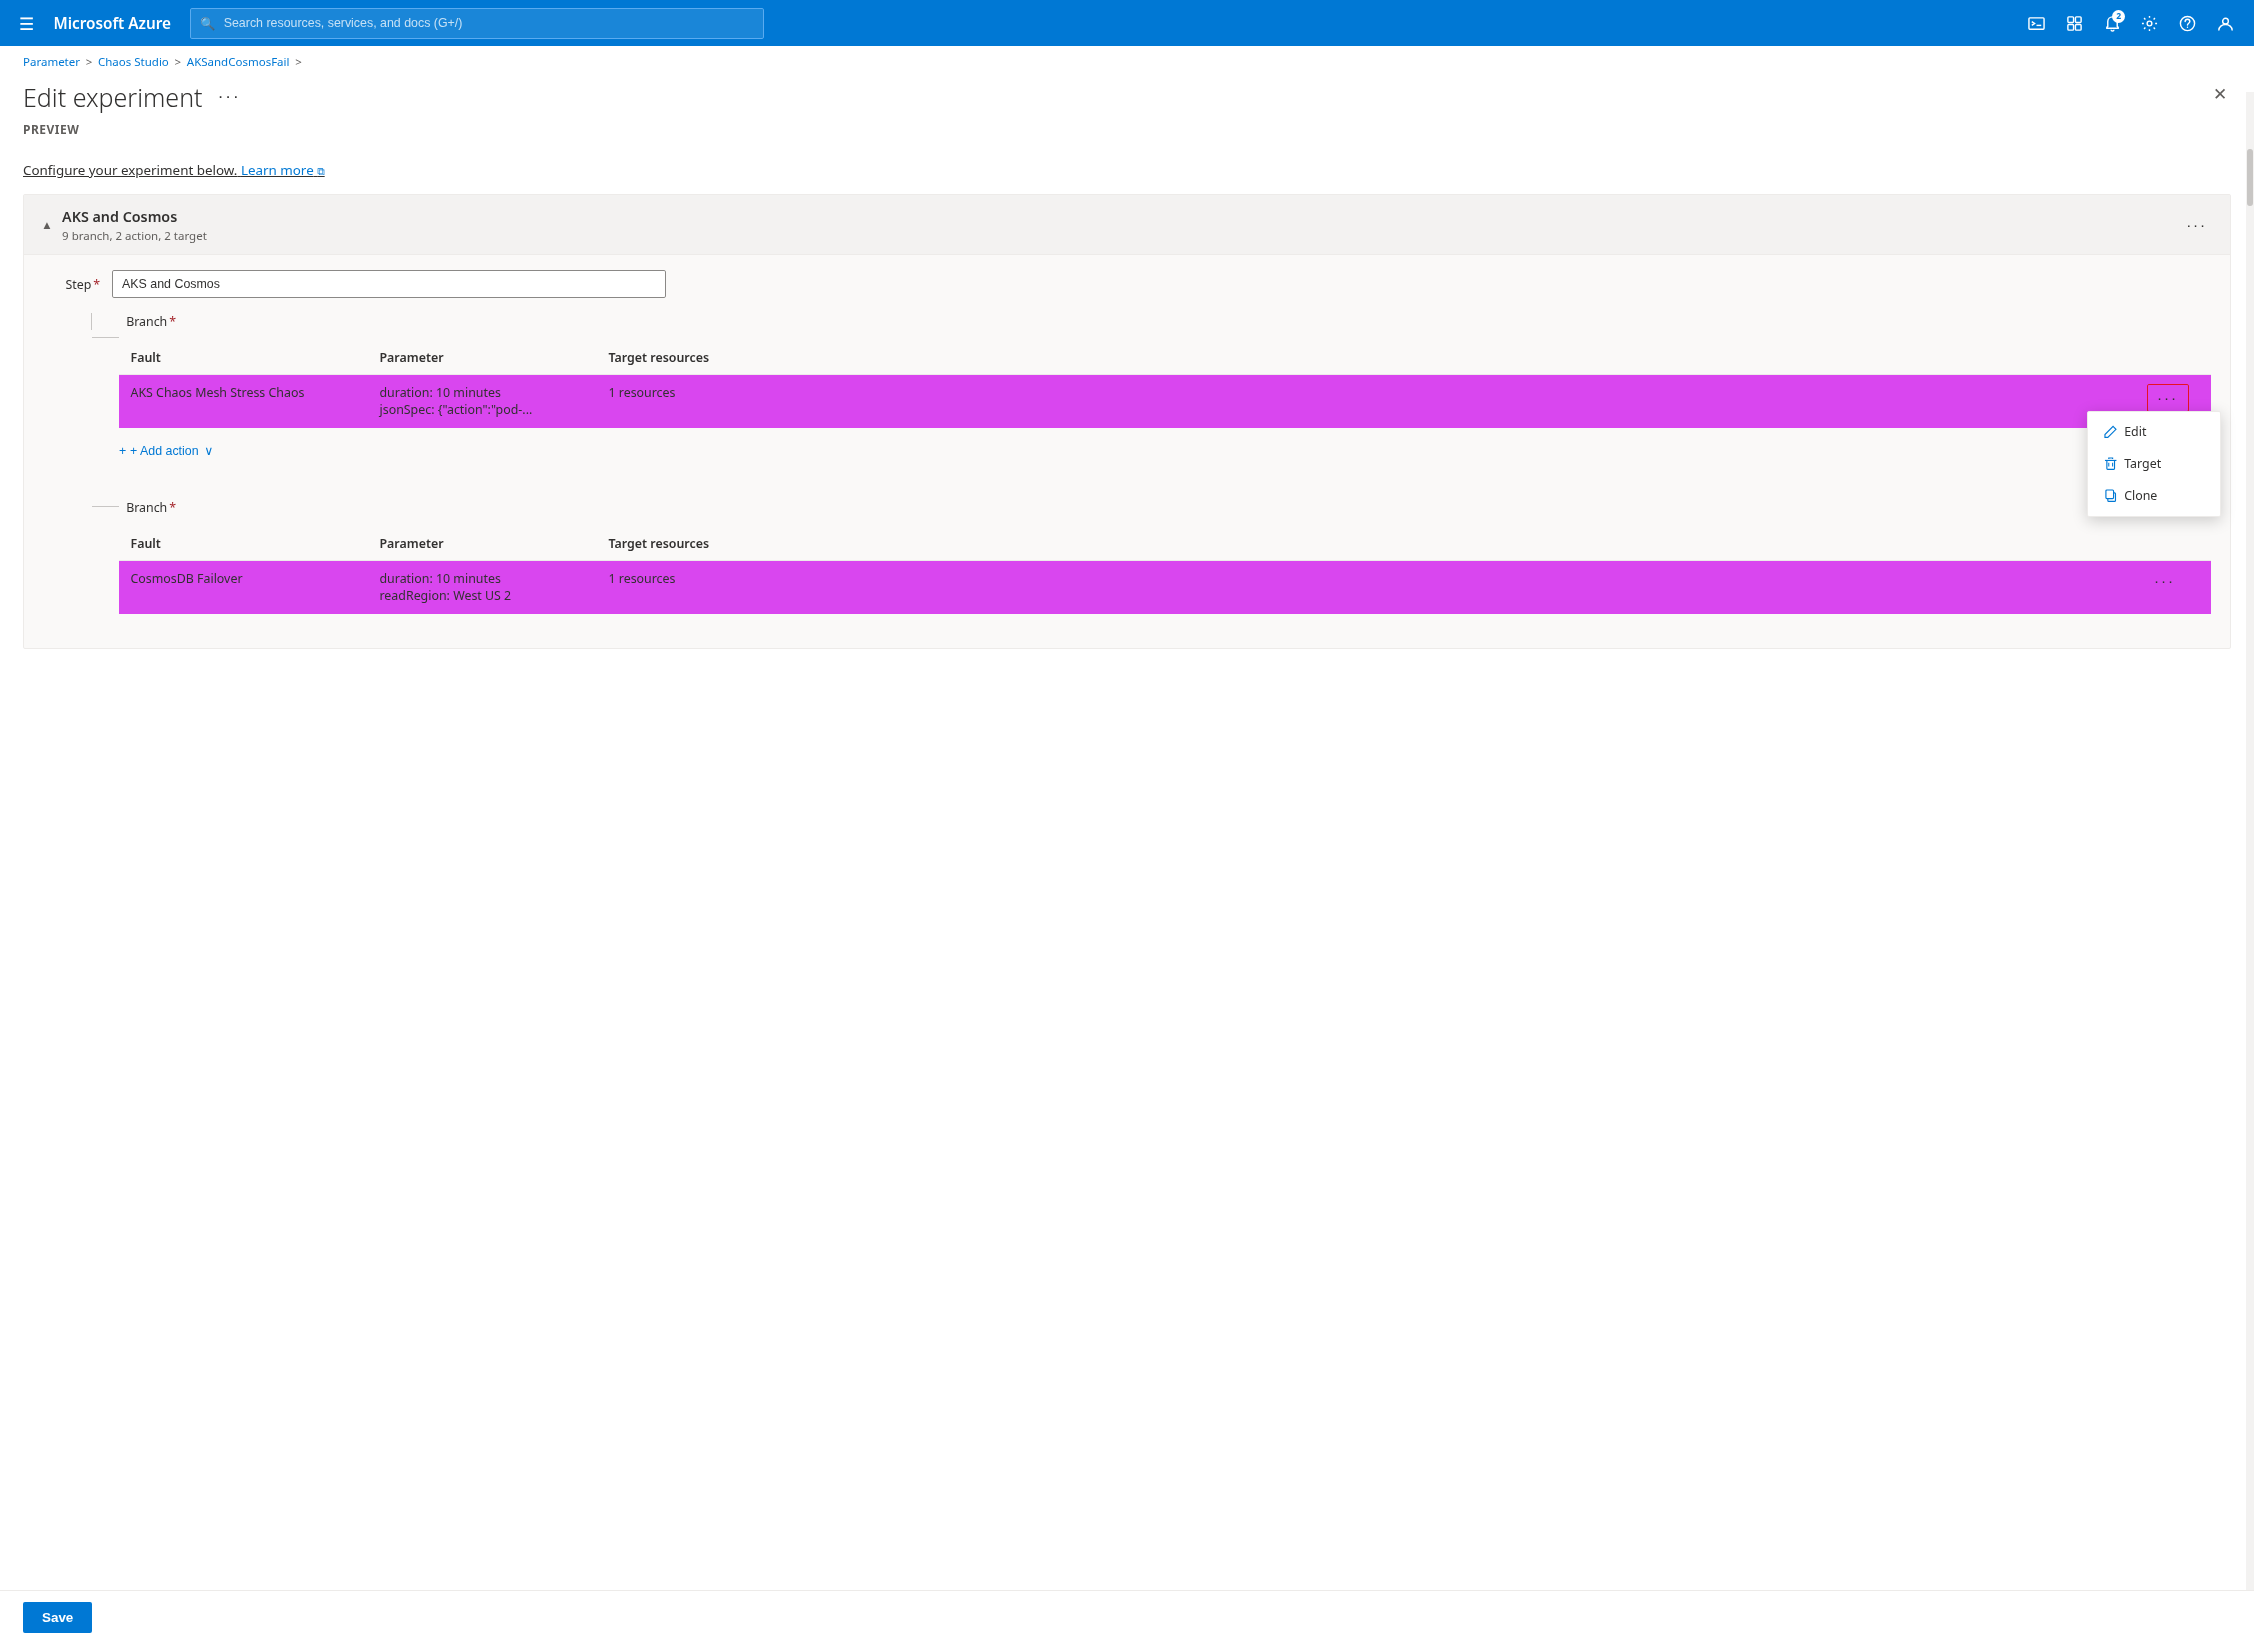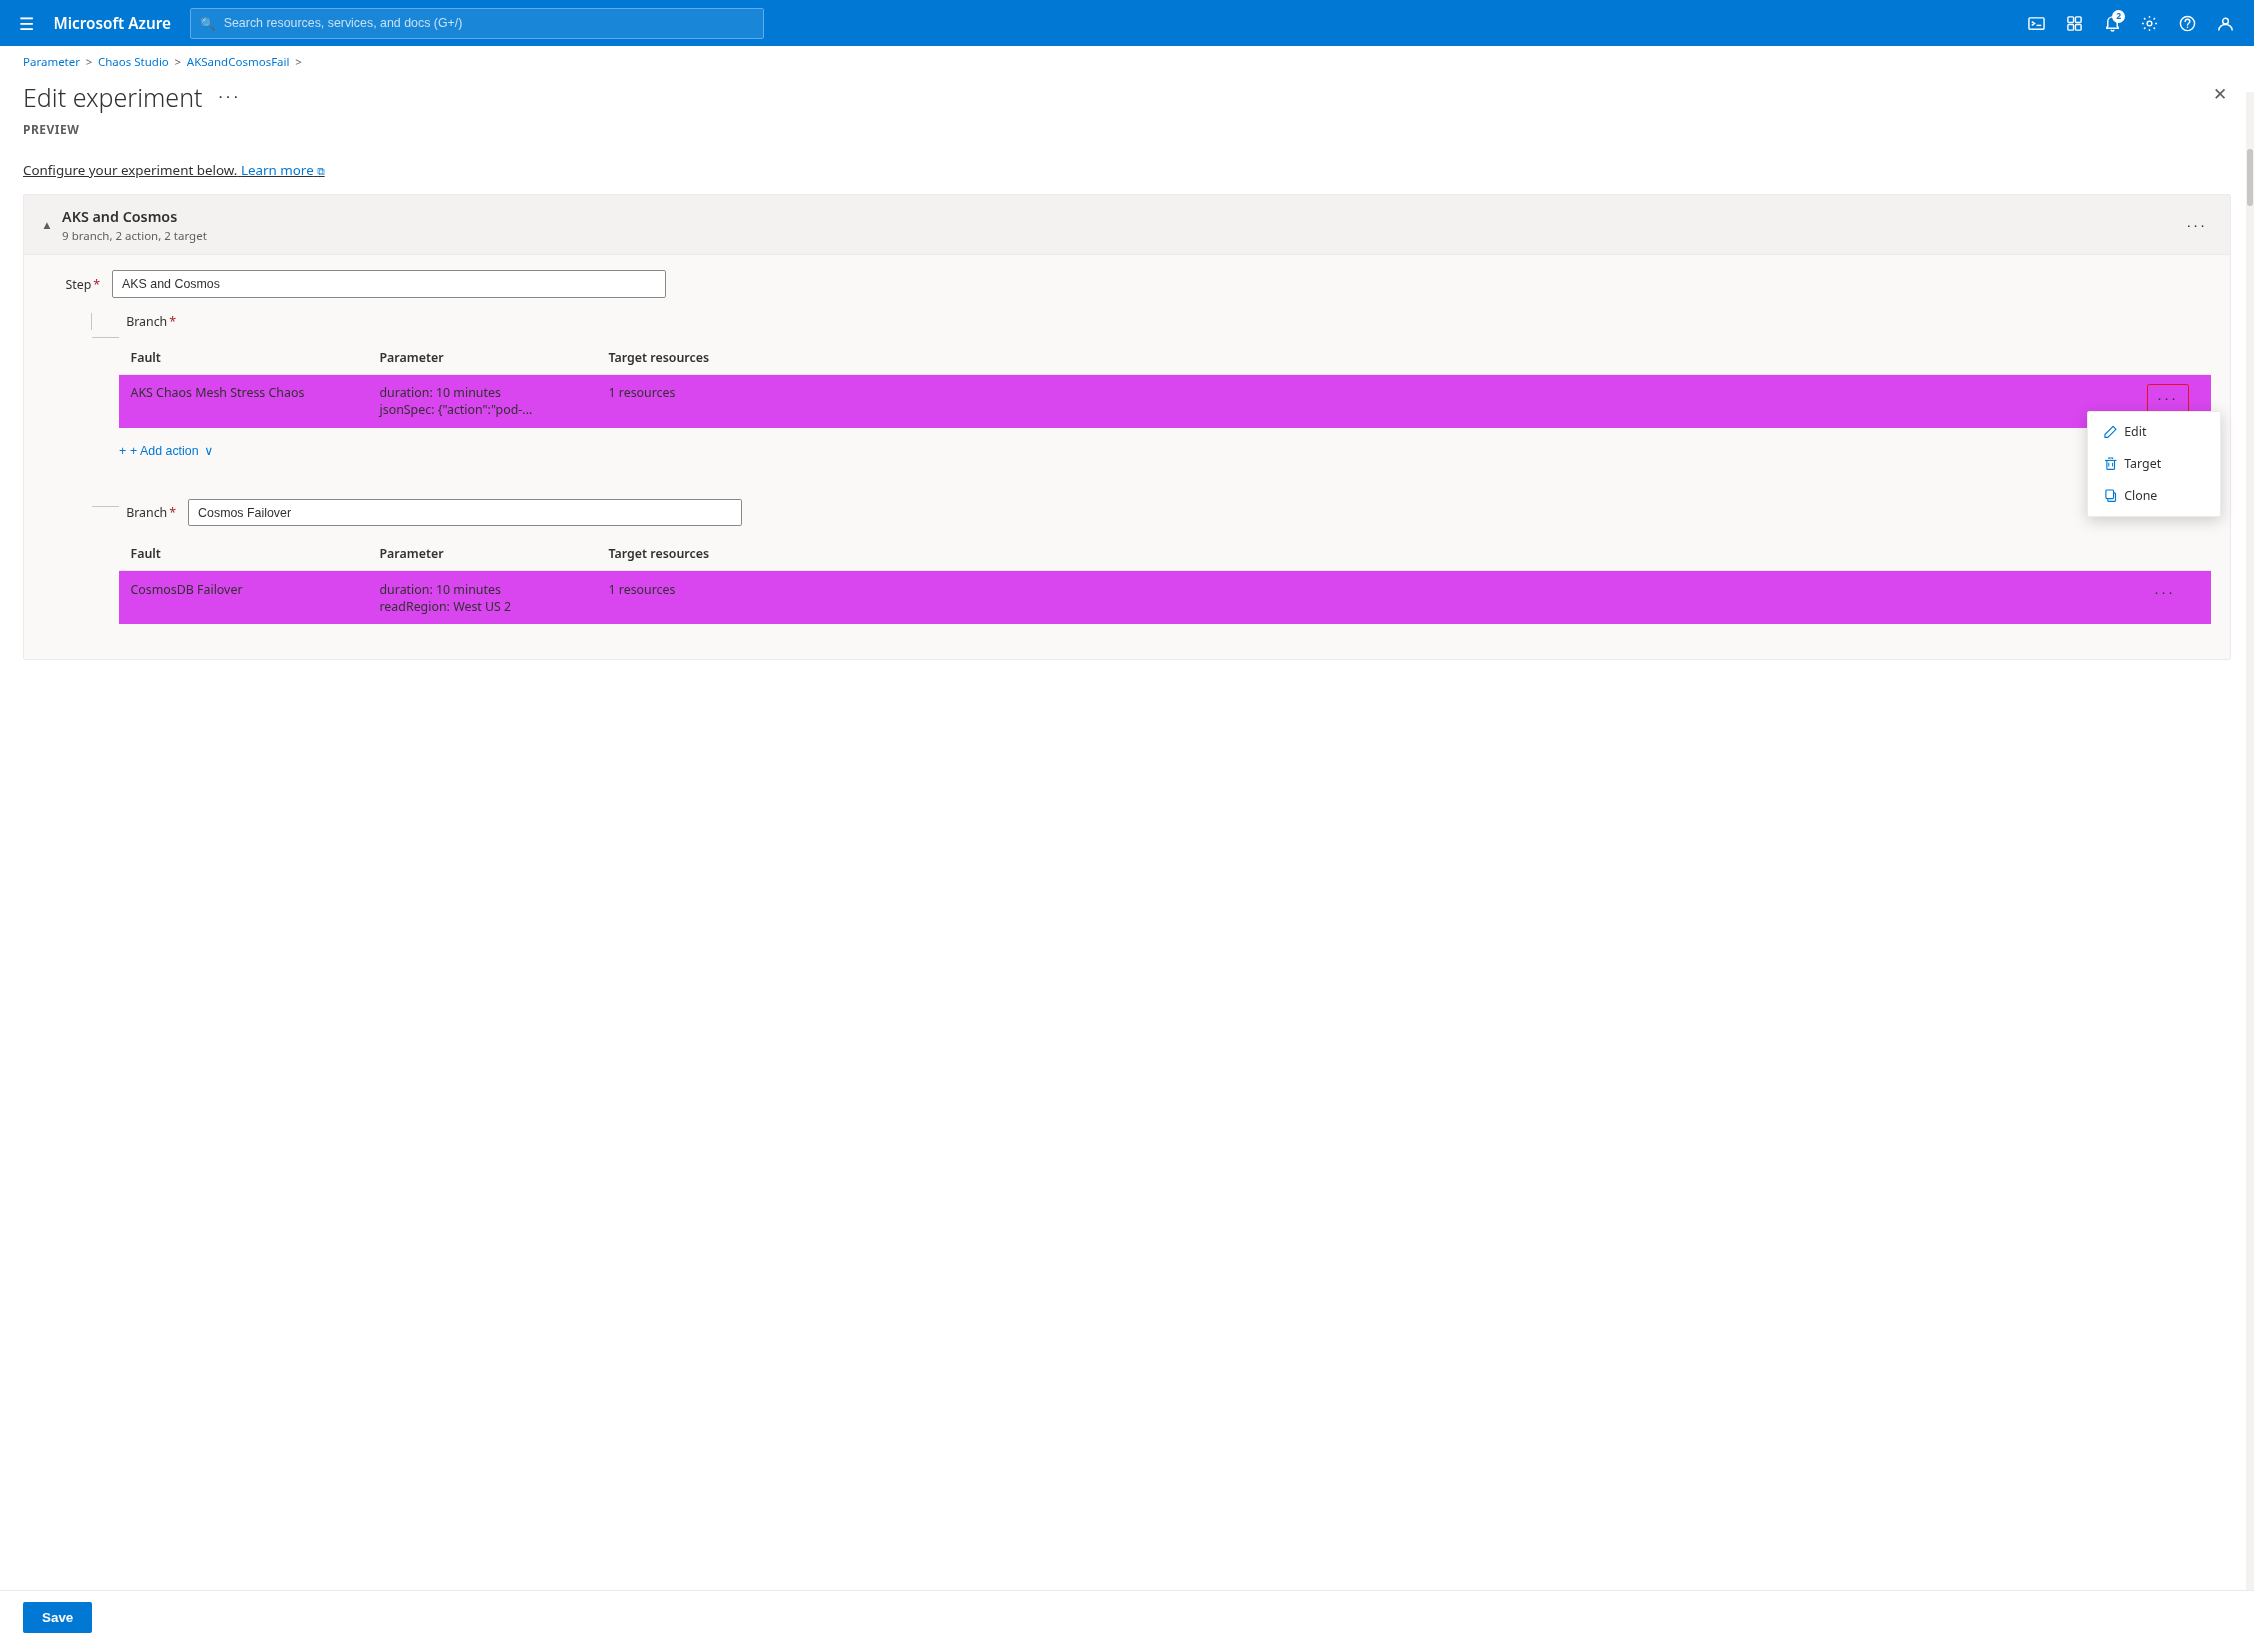--- a/index.html
+++ b/index.html
@@ -569,21 +569,20 @@
             <div style="display:flex;align-items:center;height:15.3px;">
               <div style="width:27px;height:1px;background:#c8c6c4;"></div>
             </div>
           </div>
           <div style="flex:1;">
 
             <div class="field-row" style="margin-bottom:11.5px;">
               <label class="field-label">
                 <span>Branch</span><span class="required-star">*</span>
               </label>
-              <input class="field-input" type="text" value="Cosmos Failover" style="">
             </div>
 
             <table class="fault-table">
               <thead>
                 <tr>
                   <th style="width:249px;">Fault</th>
                   <th style="width:229px;">Parameter</th>
                   <th>Target resources</th>
                   <th style="width:76px;"></th>
                 </tr>

